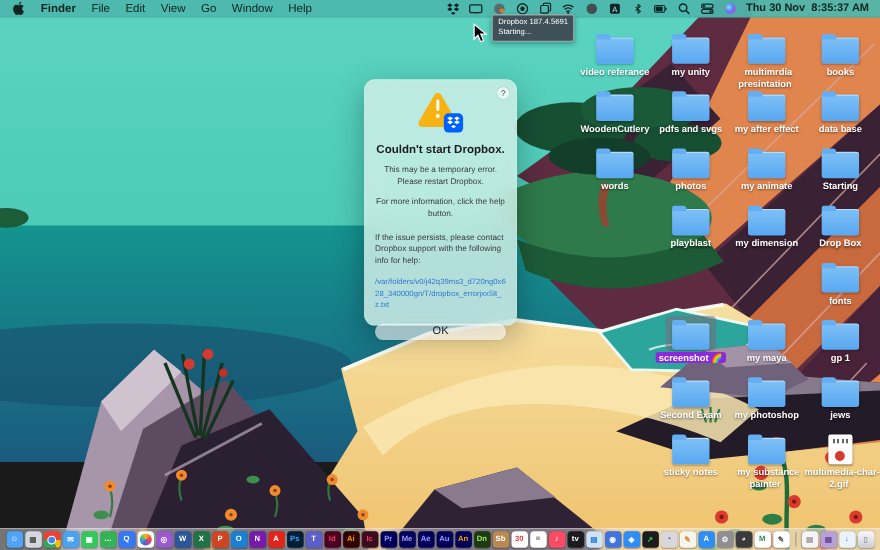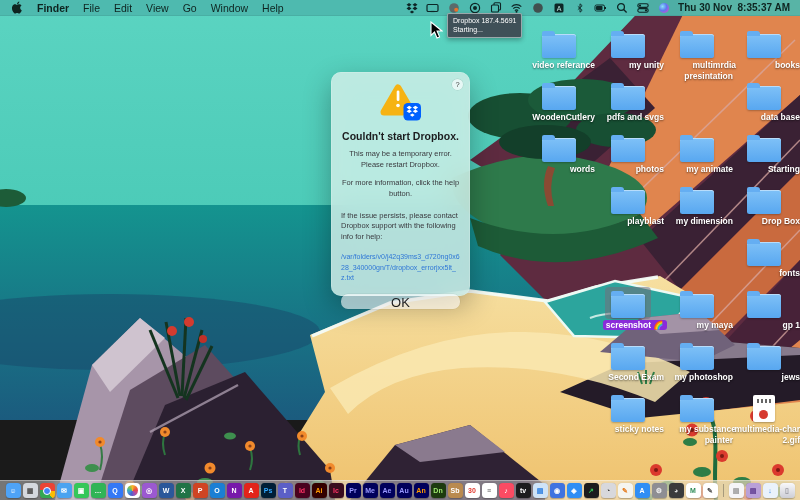--- a/index.html
+++ b/index.html
@@ -35,25 +35,25 @@
     background:rgba(255,255,255,.65);box-shadow:0 0 0 .5px rgba(0,0,0,.12);
     font-size:7.5px;line-height:11px;color:#444;text-align:center;cursor:default;}
   .dlg .icon{margin:2px auto 0;width:46px;height:42px;}
   .dlg h1{font-size:10.5px;font-weight:bold;margin:6px 0 0;}
   .dlg p{font-size:7.5px;line-height:1.45;color:#3a3a3f;margin:7px 0 0;}
   .dlg p.left{text-align:left;margin-top:11px;}
   .dlg .link{display:block;text-align:left;font-size:7px;line-height:1.5;color:#2f77d6;
     margin-top:9px;word-break:break-all;cursor:pointer;}
   .dlg .ok{margin-top:10px;width:100%;height:15px;border:none;border-radius:7px;
     background:rgba(255,255,255,.6);box-shadow:0 0 0 .5px rgba(0,0,0,.08);
-    font-size:13px;color:#1c1c1e;font-family:inherit;cursor:pointer;}
+    font-size:10px;color:#1c1c1e;font-family:inherit;cursor:pointer;}
 
   
   .desktop-icons{position:absolute;inset:0;z-index:5;}
-  .dcell{position:absolute;width:78px;text-align:right;cursor:default;}
+  .dcell{position:absolute;width:78px;text-align:center;cursor:default;}
   .iwrap{width:46px;height:32px;margin:0 auto 1px;border-radius:4px;
     display:flex;align-items:flex-end;justify-content:center;padding-bottom:1px;box-sizing:border-box;}
   .iwrap.sel{background:rgba(118,110,122,.55);}
   .folder-icon{width:34px;height:24px;border-radius:2.5px;position:relative;
     background:linear-gradient(180deg,#7fc1f7,#58a7f0);
     box-shadow:inset 0 1px 0 rgba(255,255,255,.45),0 1px 2px rgba(0,0,0,.25);}
   .folder-icon::before{content:"";position:absolute;top:-3.5px;left:0;width:13px;height:5px;
     background:#65aef2;border-radius:2px 3px 0 0;}
   .file-icon{width:22px;height:27px;background:#fff;border-radius:2px;position:relative;
     box-shadow:0 1px 2px rgba(0,0,0,.3);}
@@ -362,20 +362,26 @@
         <div class="iwrap">
           <div class="folder-icon"></div>
         </div>
         <div class="dlabel"><span>WoodenCutlery</span></div>
       </div>
       <div class="dcell" style="left: 589px; top: 79px;">
         <div class="iwrap">
           <div class="folder-icon"></div>
         </div>
         <div class="dlabel"><span>pdfs and svgs</span></div>
+      </div>
+      <div class="dcell" style="left: 658px; top: 79px;">
+        <div class="iwrap">
+          <div class="folder-icon"></div>
+        </div>
+        <div class="dlabel"><span>my after effect</span></div>
       </div>
       <div class="dcell" style="left: 725px; top: 79px;">
         <div class="iwrap">
           <div class="folder-icon"></div>
         </div>
         <div class="dlabel"><span>data base</span></div>
       </div>
       <div class="dcell" style="left: 520px; top: 131px;">
         <div class="iwrap">
           <div class="folder-icon"></div>

